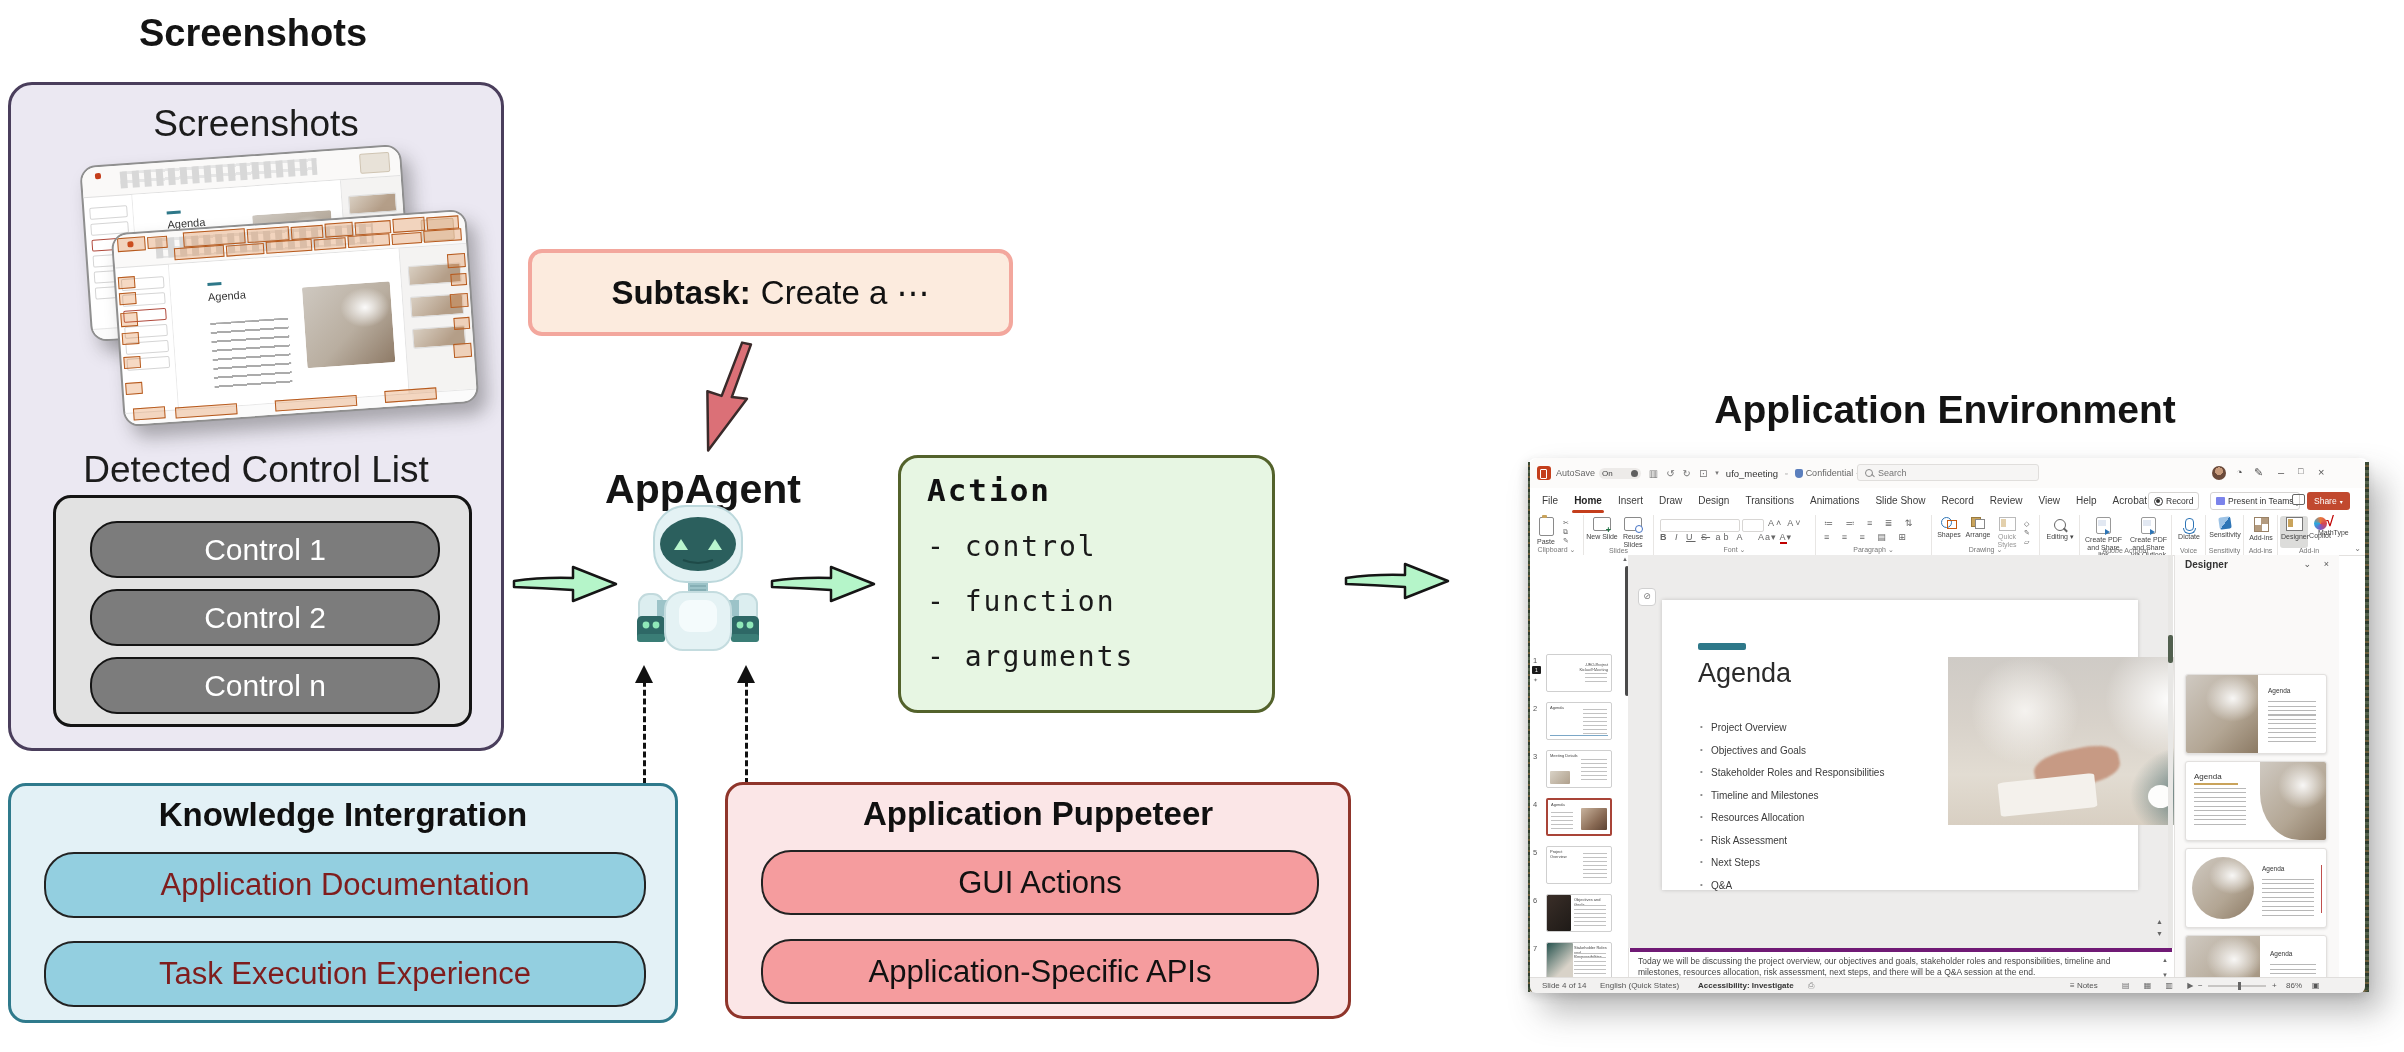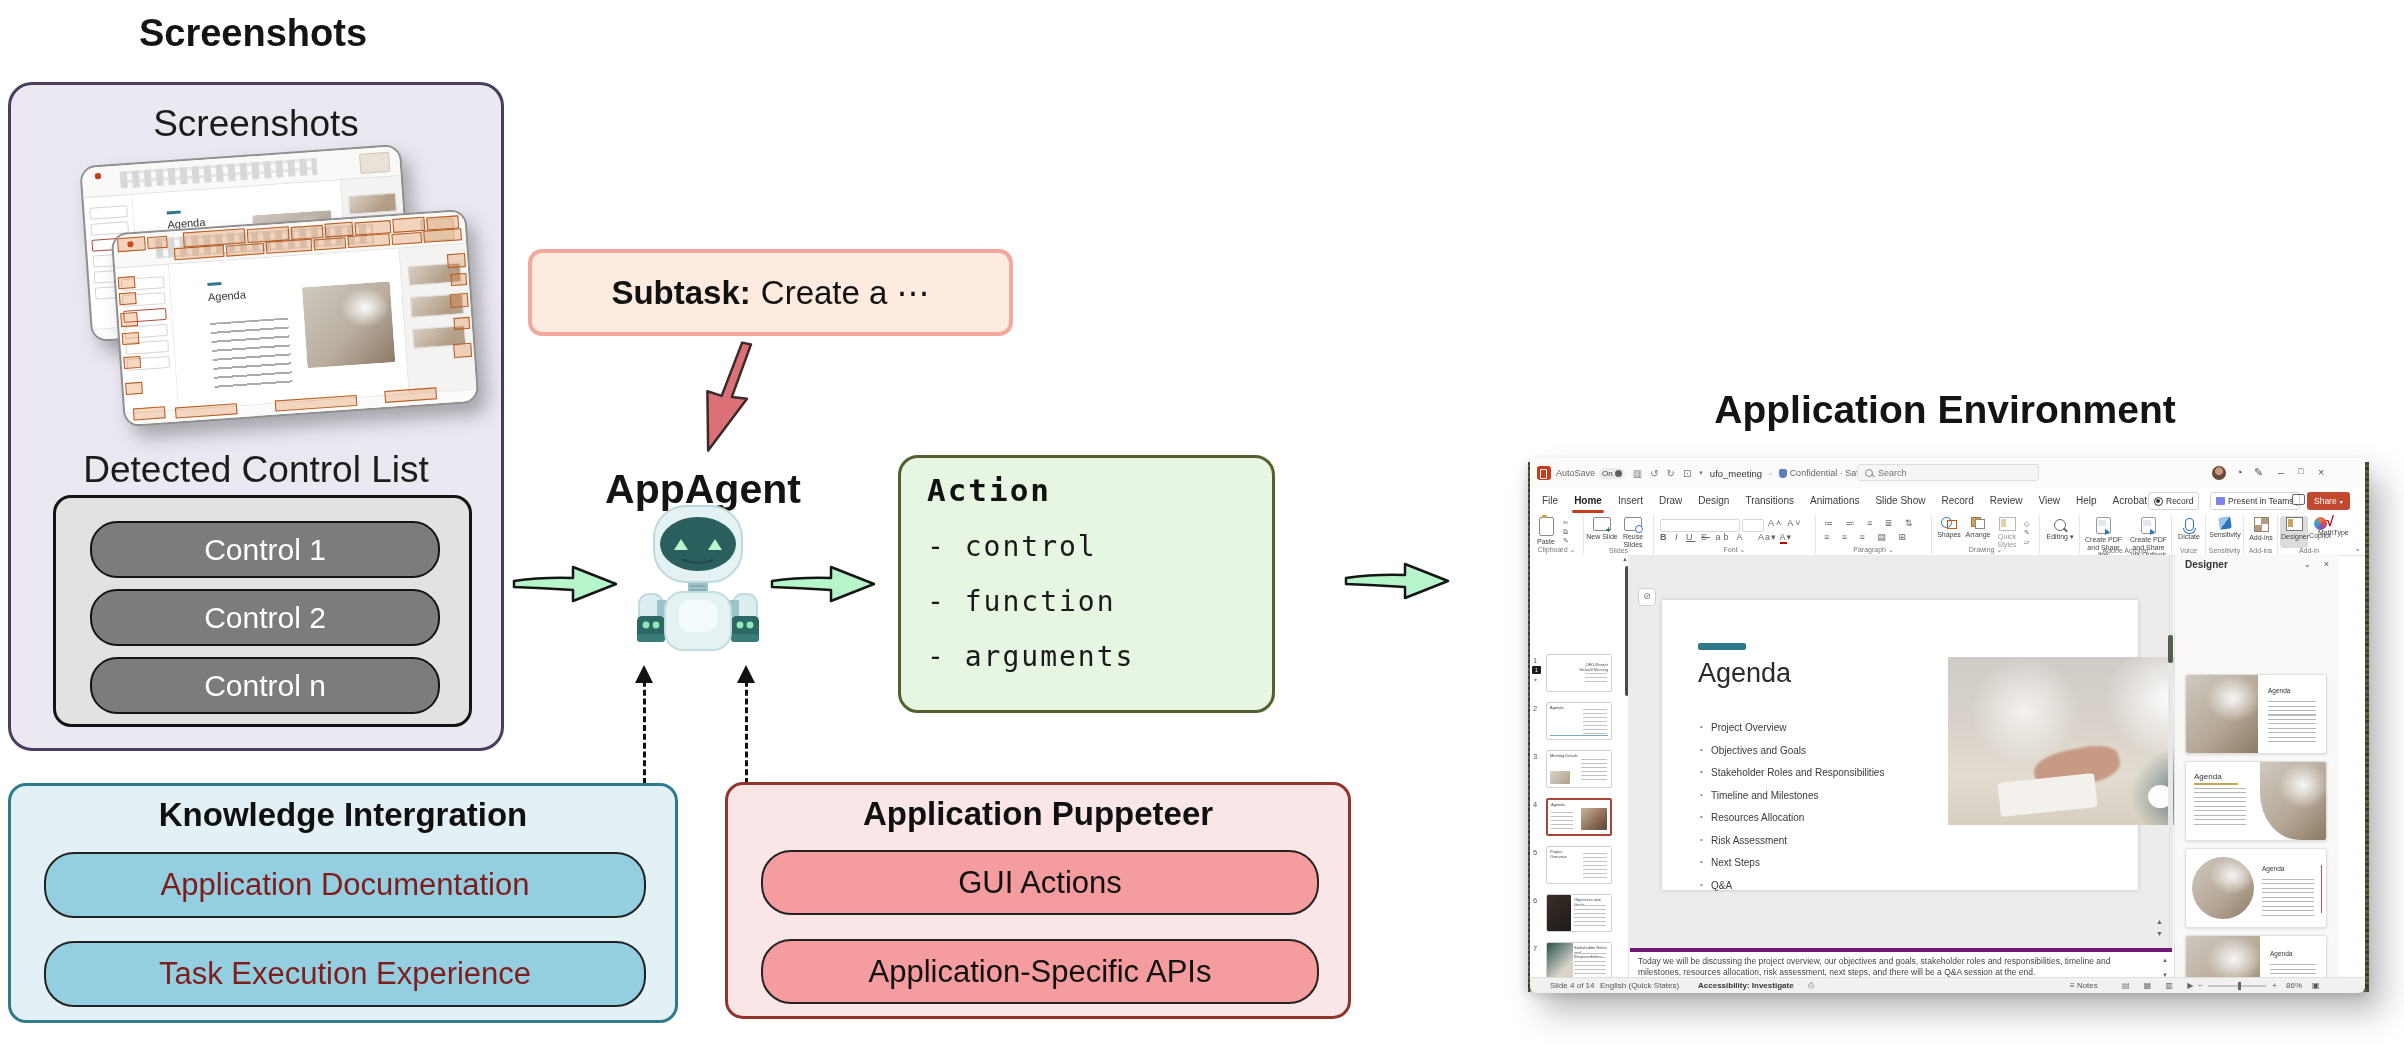--- a/index.html
+++ b/index.html
@@ -45,21 +45,21 @@
   .box-title{position:absolute;top:10px;left:0;right:0;text-align:center;font-size:33px;font-weight:700;color:#101010;}
   
   .dash-arrow{position:absolute;width:0;height:112px;border-left:3.5px dashed #111;}
   .dash-arrow::before{content:"";position:absolute;top:-16px;left:-11px;border:9px solid transparent;border-bottom:18px solid #111;}
   
   .ppt{position:absolute;left:1528px;top:458px;width:814px;height:534px;background:#fff;border-radius:8px;box-shadow:14px 20px 32px rgba(60,60,60,.35), -2px 4px 10px rgba(60,60,60,.2);font-family:"Liberation Sans","DejaVu Sans",sans-serif;padding-left:27px;}
   .ppt-frame{position:absolute;background:repeating-linear-gradient(180deg,#3A4A35 0 3px,#6B5D3A 3px 5px,#2E3D2F 5px 8px,#54614A 8px 11px);}
   .ppt .tb{position:absolute;left:2px;top:0;right:4px;height:30px;background:#FCFBFA;border-radius:8px 8px 0 0;display:flex;align-items:center;font-size:9px;color:#666;}
   .ppt-ico{width:14px;height:14px;background:var(--ppt_red);border-radius:3px;margin:0 5px 0 7px;position:relative;}
   .ppt-ico::after{content:"";position:absolute;left:3px;top:3px;width:5px;height:8px;border:1.5px solid #fff;border-radius:1px;}
-  .tgl{display:inline-flex;align-items:center;gap:2px;background:#EDEBE9;border-radius:8px;padding:1px 3px;margin:0 4px;font-size:8px;color:#444;}
+  .tgl{display:inline-flex;align-items:center;gap:18px;background:#EDEBE9;border-radius:8px;padding:1px 3px;margin:0 4px;font-size:8px;color:#444;}
   .tgl .knob{width:7px;height:7px;border-radius:50%;background:#5F5F5F;}
   .tbi{color:#777;font-size:10px;margin:0 4px;}
   .fname{color:#333;font-size:9.5px;margin:0 3px;}
   .shield{width:8px;height:9px;background:#5B7FBD;border-radius:2px 2px 4px 4px;margin:0 3px;}
   .searchbox{position:absolute;left:327px;top:6px;width:182px;height:17px;background:#F6F5F4;border:1px solid #E0DEDC;border-radius:3px;display:flex;align-items:center;color:#767676;font-size:9px;gap:5px;padding-left:7px;box-sizing:border-box;}
   .lens{width:6px;height:6px;border:1.2px solid #8a8a8a;border-radius:50%;position:relative;}
   .lens::after{content:"";position:absolute;left:5px;top:5px;width:4px;height:1.2px;background:#8a8a8a;transform:rotate(45deg);}
   .avatar{position:absolute;left:682px;top:8px;width:14px;height:14px;border-radius:50%;background:radial-gradient(circle at 50% 38%,#C89B7C 0 35%,#6B4A3A 36% 100%);}
   .winbtn{position:absolute;top:8px;color:#555;font-size:11px;}
   
@@ -543,21 +543,21 @@
         </div>
       </div>
 
     <div class="notespane">
       <span>Today we will be discussing the project overview, our objectives and goals, stakeholder roles and responsibilities, timeline and milestones, resources allocation, risk assessment, next steps, and there will be a Q&amp;A session at the end.</span>
       <span style="position:absolute;right:4px;top:3px;font-size:6px;color:#666;">▲</span>
       <span style="position:absolute;right:4px;top:18px;font-size:6px;color:#666;">▼</span>
     </div>
 
     <div class="statusbar">
-      <span class="sb" style="left:20px;">Slide 4 of 14</span>
+      <span class="sb" style="left:12px;">Slide 4 of 14</span>
       <span class="sb" style="left:70px;">English (Quick States)</span>
       <span class="sb" style="left:168px;font-weight:700;color:#333;">Accessibility: Investigate</span>
       <span class="sb" style="left:278px;color:#777;">⎙</span>
       <span class="sb" style="left:540px;">≡ <span>Notes</span></span>
       <span class="sb" style="left:592px;letter-spacing:6px;color:#666;">▤ ▦ ▥ ▶</span>
       <span class="sb" style="left:668px;">−</span>
       <div class="zoomtrack" style="left:678px;">
           <div class="zoomthumb"></div>
         </div>
       <span class="sb" style="left:742px;">+</span>

